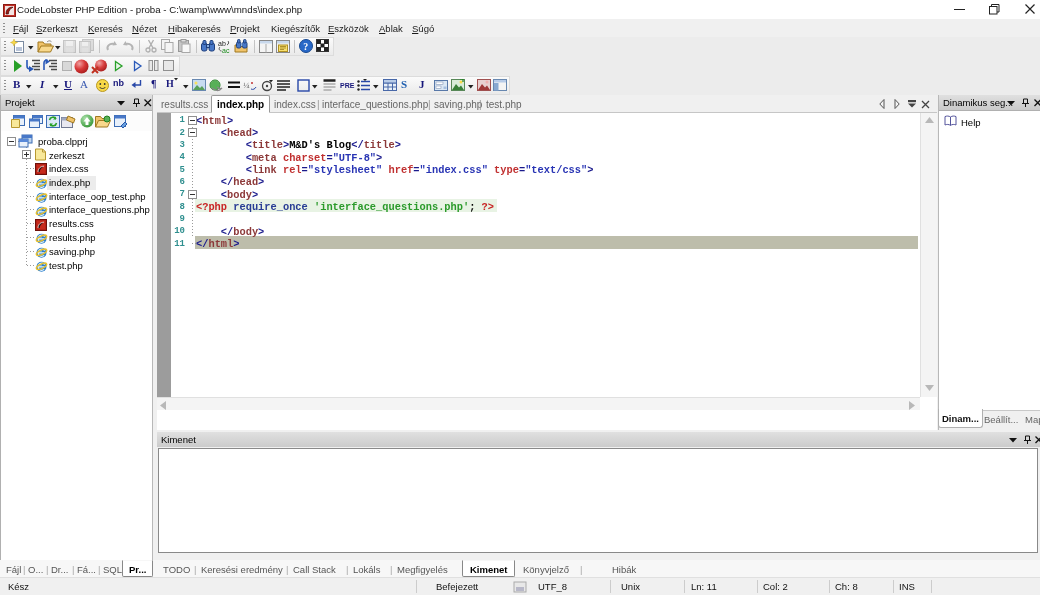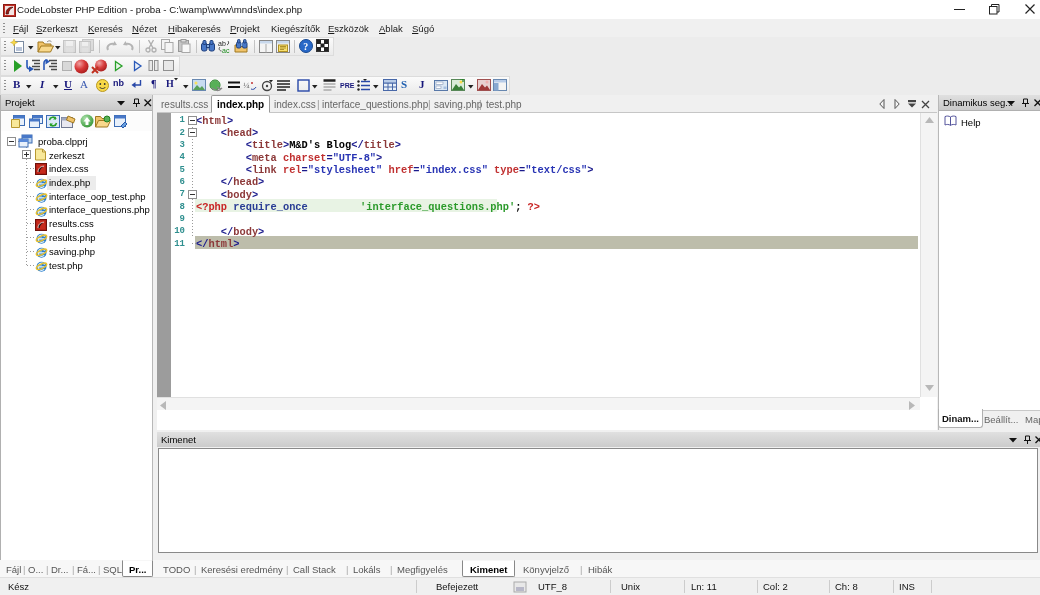--- a/index.html
+++ b/index.html
@@ -27,21 +27,21 @@
 .pm.plus:after { content:""; position:absolute; left:3px; top:1px; width:1px; height:5px; background:#333; }
 #editor { left:157px; top:95px; width:780px; height:335px; background:#fff; }
 #tabbar { position:absolute; left:0; top:0; width:780px; height:18px; background:#f0f0f0; border-bottom:1px solid #c6c6c6; font-size:10px; color:#666; }
 .tab { position:absolute; top:4px; }
 .tabactive { position:absolute; top:0px; height:18px; background:#fff; border:1px solid #999; border-bottom:1px solid #fff; border-radius:2px 2px 0 0; font-weight:bold; color:#000; font-size:10px; padding:3px 5px 0 5px; }
 #codearea { position:absolute; left:0; top:18px; width:763px; height:284px; background:#fff; }
 #bpmargin { position:absolute; left:0; top:0; width:14px; height:284px; background:#9c9c9c; }
 .lnum { position:absolute; font-family:"Liberation Mono",monospace; font-size:9px; font-weight:bold; color:#2f8f8f; width:27px; text-align:right; }
 .cl { position:absolute; left:39px; font-family:"Liberation Mono",monospace; font-size:10.35px; font-weight:bold; white-space:pre; color:#000; }
 .nav { color:#1a1a8c; } .tagn { color:#8c3838; } .attr { color:#c03030;text-align:right; } .val { color:#2834b4; }
-.php { color:#c82424; } .kw { color:#283c94; } .str { color:#2a9a2a;margin-left:46px; }
+.php { color:#c82424; } .kw { color:#283c94; } .str { color:#2a9a2a; }
 #curline { position:absolute; left:38px; top:123.3px; width:723px; height:12.4px; background:#bdbdab; }
 #phpline { position:absolute; left:38px; top:86.3px; width:302px; height:12.4px; background:#e8f3e4; }
 #vscroll { position:absolute; left:763px; top:18px; width:17px; height:284px; background:#f4f4f4; border-left:1px solid #e0e0e0; }
 #hscroll { position:absolute; left:0; top:302px; width:763px; height:13px; background:#f4f4f4; border-top:1px solid #e0e0e0; }
 #cpibar { position:absolute; left:0; top:315px; width:780px; height:20px; background:#f0f0f0; border-top:1px solid #d0d0d0; font-size:9.5px; }
 #rightpanel { left:938px; top:95px; width:102px; height:335px; background:#fff; border-left:1px solid #b8b8b8; }
 .sidetab { position:absolute; font-size:9.5px; color:#666; top:418px; }
 #kimenet { left:157px; top:432px; width:883px; height:128px; background:#f0f0f0; }
 #kimhdr { position:absolute; left:0; top:0; width:100%; height:15px; background:linear-gradient(#e0e0e0,#cbcbcb); }
 #kimbox { position:absolute; left:1px; top:16px; width:880px; height:105px; background:#fff; border:1px solid #898989; }
@@ -633,21 +633,21 @@
   <div class="btab" style="left:201px">Keresési eredmény</div>
     <div class="bsep" style="left:286px">|</div>
   <div class="btab" style="left:293px">Call Stack</div>
     <div class="bsep" style="left:346px">|</div>
   <div class="btab" style="left:353px">Lokáls</div>
     <div class="bsep" style="left:390px">|</div>
   <div class="btab" style="left:397px">Megfigyelés</div>
   <div class="btabactive" style="left:462px;padding:3px 7px 0 7px">Kimenet</div>
   <div class="btab" style="left:523px">Könyvjelző</div>
     <div class="bsep" style="left:580px">|</div>
-  <div class="btab" style="left:588px">Hibák</div>
+  <div class="btab" style="left:612px">Hibák</div>
 </div>
 
 <div class="abs" id="statusbar">
   <div class="sitem" style="left:8px">Kész</div>
   <div class="ssep" style="left:416px"></div>
   <div class="sitem" style="left:436px">Befejezett</div>
   <svg style="position:absolute;left:513px;top:3px" width="14" height="12" viewBox="0 0 14 12">
       <rect x="1" y="1" width="12" height="10" fill="#e8e8e8" stroke="#aaa"></rect>
       <rect x="3" y="6" width="8" height="4" fill="#b8b8c8"></rect>
     </svg>

